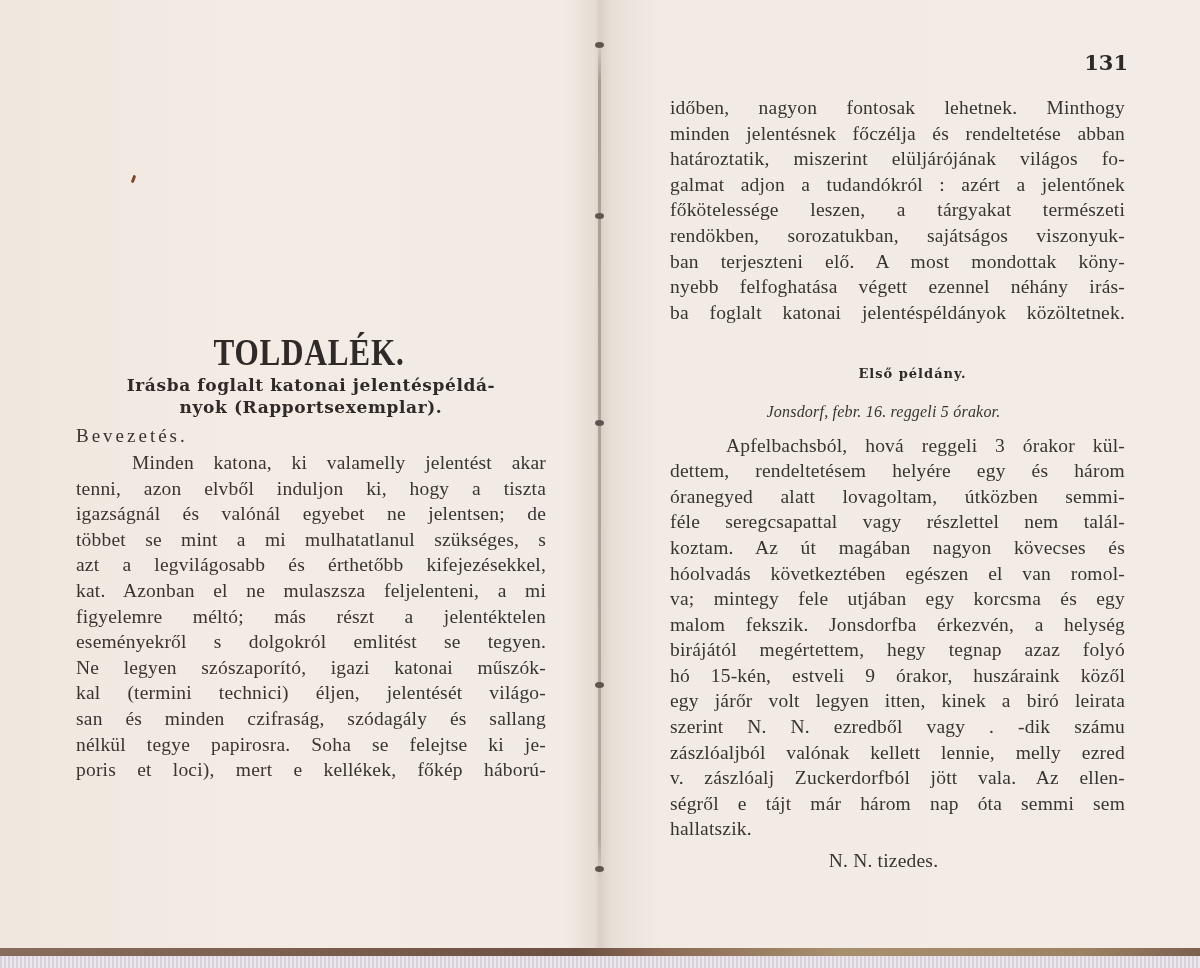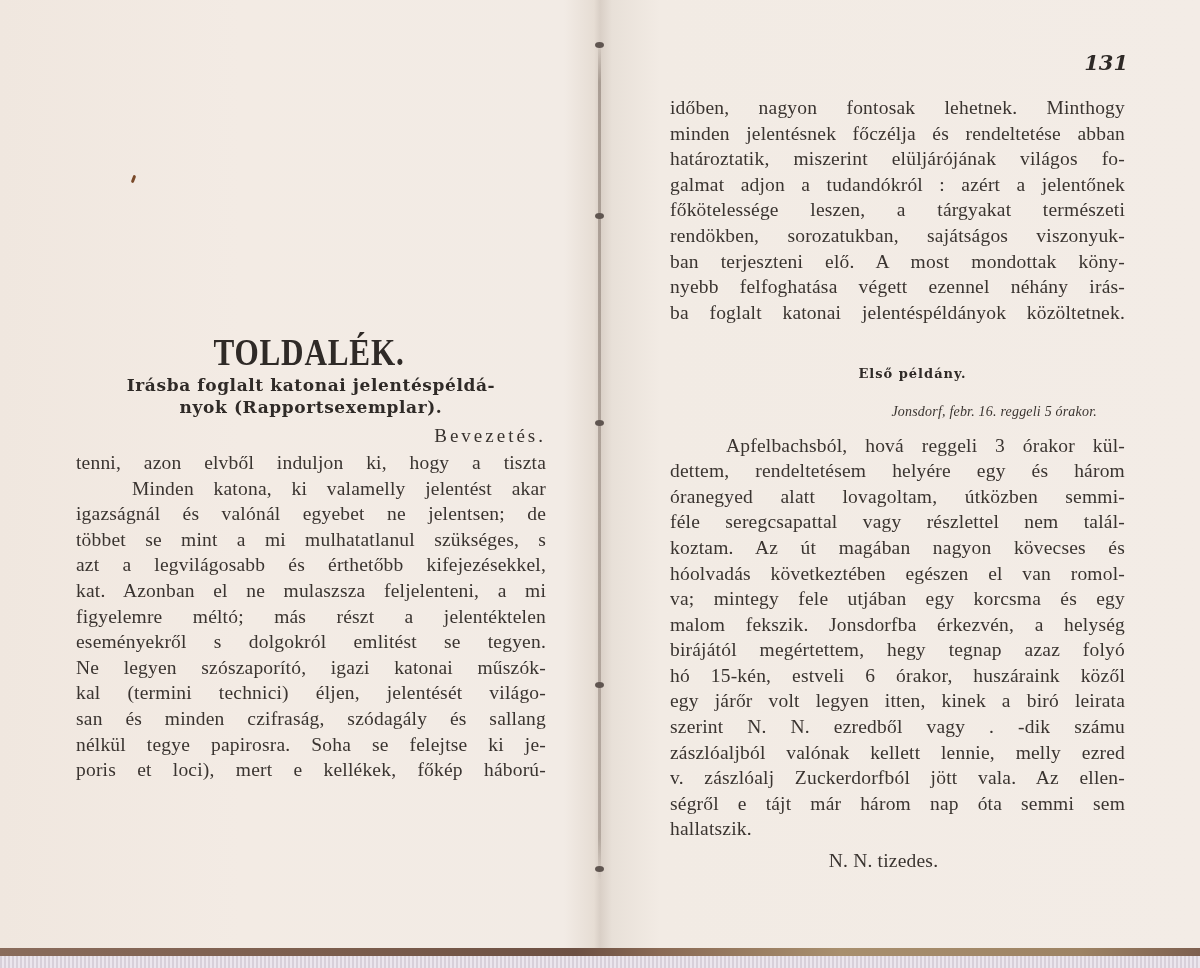--- a/index.html
+++ b/index.html
@@ -47,37 +47,37 @@
       text-align: center; font-size: 38px; line-height: 44px; font-weight: bold;
       letter-spacing: 1px; color: #2f2a27; transform: scaleX(0.82);
       margin-left: -4px;
     }
     .subheading {
       text-align: center; font-family: "DejaVu Serif", serif; font-weight: bold;
       font-size: 17px; line-height: 22px; color: #2f2a27; letter-spacing: 0.6px;
       margin-top: 0px;
     }
     .intro-heading {
-      text-align: right; font-size: 19px; line-height: 24px; letter-spacing: 3px;
+      text-align: left; font-size: 19px; line-height: 24px; letter-spacing: 3px;
       margin-top: 6px; margin-bottom: 2px;
     }
     .line { display: block; white-space: nowrap; text-align-last: justify; text-align: justify; }
     .line.last { text-align-last: left; }
     .line.indent { padding-left: 56px; }
     .page-number {
       position: absolute; right: 72px; top: 50px; font-weight: bold; font-size: 21px;
-      color: #2f2a27; font-family: "DejaVu Serif", serif; font-style: italic;
+      color: #2f2a27; font-family: "DejaVu Serif", serif;
     }
     .example-title {
       text-align: center; font-family: "DejaVu Serif", serif; font-weight: bold;
       font-size: 13px; letter-spacing: 1px; margin-top: 36px; color: #2f2a27;
       padding-left: 30px;
     }
     .dateline {
-      text-align: right; font-style: italic; font-size: 14px; margin-top: 12px; margin-bottom: 8px;
+      text-align: center; font-style: italic; font-size: 16px; margin-top: 12px; margin-bottom: 8px;
       padding-right: 28px;
     }
     .signature { text-align: center; margin-top: 6px; padding-right: 28px; }
     .speck { position: absolute; width: 3px; height: 8px; background: #7a4a2a; border-radius: 2px; transform: rotate(20deg); }
   </style>
 </head>
 <body>
 
 <div class="spread"></div>
 <div class="spine-line"></div>
@@ -93,22 +93,22 @@
   <div class="speck" style="left:132px; top:175px;"></div>
 
   <div class="col left-col">
     <div class="toldalek">TOLDALÉK.</div>
     <div class="subheading">
       <span class="line last" style="text-align:center;text-align-last:center">Irásba foglalt katonai jelentéspéldá-</span>
       <span class="line last" style="text-align:center;text-align-last:center">nyok (Rapportsexemplar).</span>
     </div>
     <div class="intro-heading">Bevezetés.</div>
     <div>
+      <span class="line indent">Minden katona, ki valamelly jelentést akar</span>
       <span class="line">tenni, azon elvből induljon ki, hogy a tiszta</span>
-      <span class="line indent">Minden katona, ki valamelly jelentést akar</span>
       <span class="line">igazságnál és valónál egyebet ne jelentsen; de</span>
       <span class="line">többet se mint a mi mulhatatlanul szükséges, s</span>
       <span class="line">azt a legvilágosabb és érthetőbb kifejezésekkel,</span>
       <span class="line">kat. Azonban el ne mulaszsza feljelenteni, a mi</span>
       <span class="line">figyelemre méltó; más részt a jelentéktelen</span>
       <span class="line">eseményekről s dolgokról emlitést se tegyen.</span>
       <span class="line">Ne legyen szószaporító, igazi katonai műszók-</span>
       <span class="line">kal (termini technici) éljen, jelentését világo-</span>
       <span class="line">san és minden czifraság, szódagály és sallang</span>
       <span class="line">nélkül tegye papirosra. Soha se felejtse ki je-</span>
@@ -139,21 +139,21 @@
   <div>
     <span class="line indent">Apfelbachsból, hová reggeli 3 órakor kül-</span>
     <span class="line">dettem, rendeltetésem helyére egy és három</span>
     <span class="line">óranegyed alatt lovagoltam, útközben semmi-</span>
     <span class="line">féle seregcsapattal vagy részlettel nem talál-</span>
     <span class="line">koztam. Az út magában nagyon kövecses és</span>
     <span class="line">hóolvadás következtében egészen el van romol-</span>
     <span class="line">va; mintegy fele utjában egy korcsma és egy</span>
     <span class="line">malom fekszik. Jonsdorfba érkezvén, a helység</span>
     <span class="line">birájától megértettem, hegy tegnap azaz folyó</span>
-    <span class="line">hó 15-kén, estveli 6 órakor, huszáraink közől</span>
+    <span class="line">hó 15-kén, estveli 9 órakor, huszáraink közől</span>
     <span class="line">egy járőr volt legyen itten, kinek a biró leirata</span>
     <span class="line">szerint N. N. ezredből vagy . -dik számu</span>
     <span class="line">zászlóaljból valónak kellett lennie, melly ezred</span>
     <span class="line">v. zászlóalj Zuckerdorfból jött vala. Az ellen-</span>
     <span class="line">ségről e tájt már három nap óta semmi sem</span>
     <span class="line last">hallatszik.</span>
   </div>
 
   <div class="signature">N. N. tizedes.</div>
 </div>

